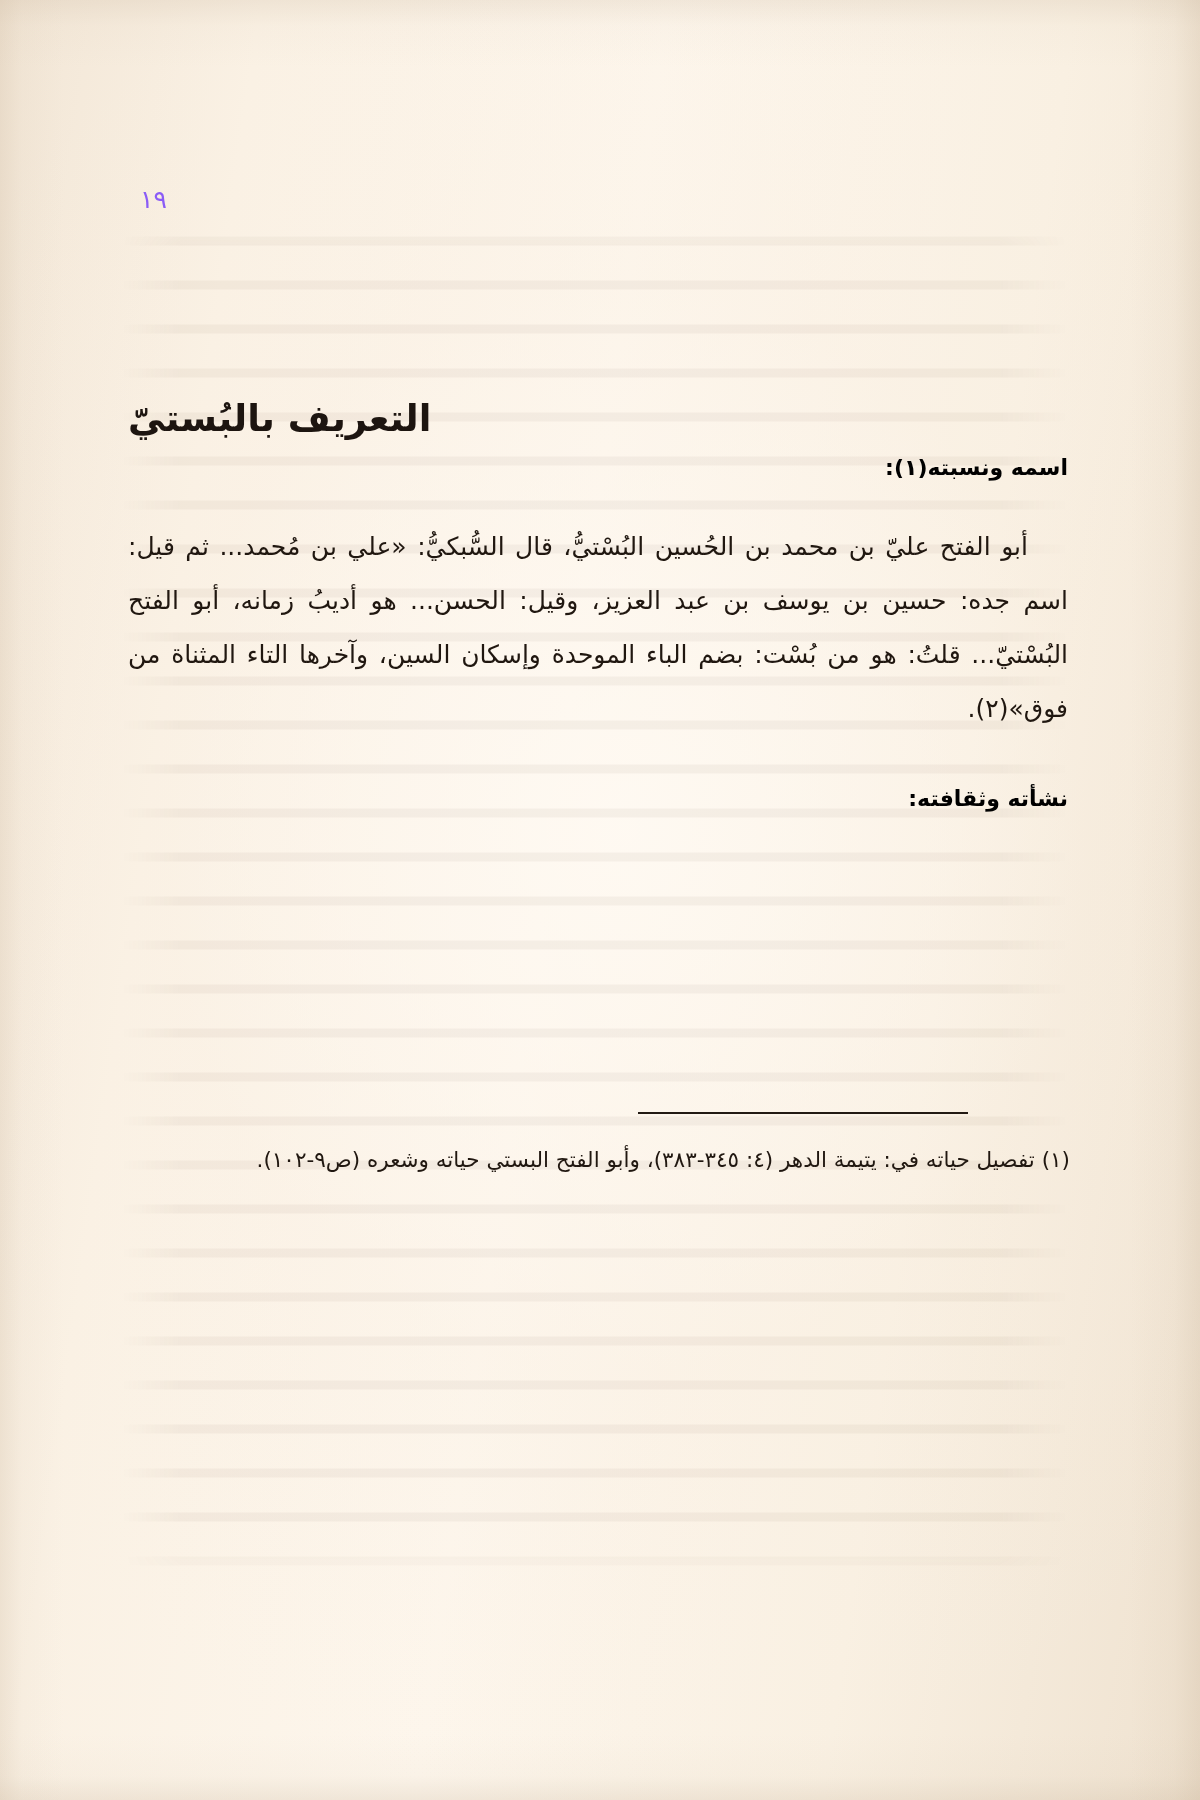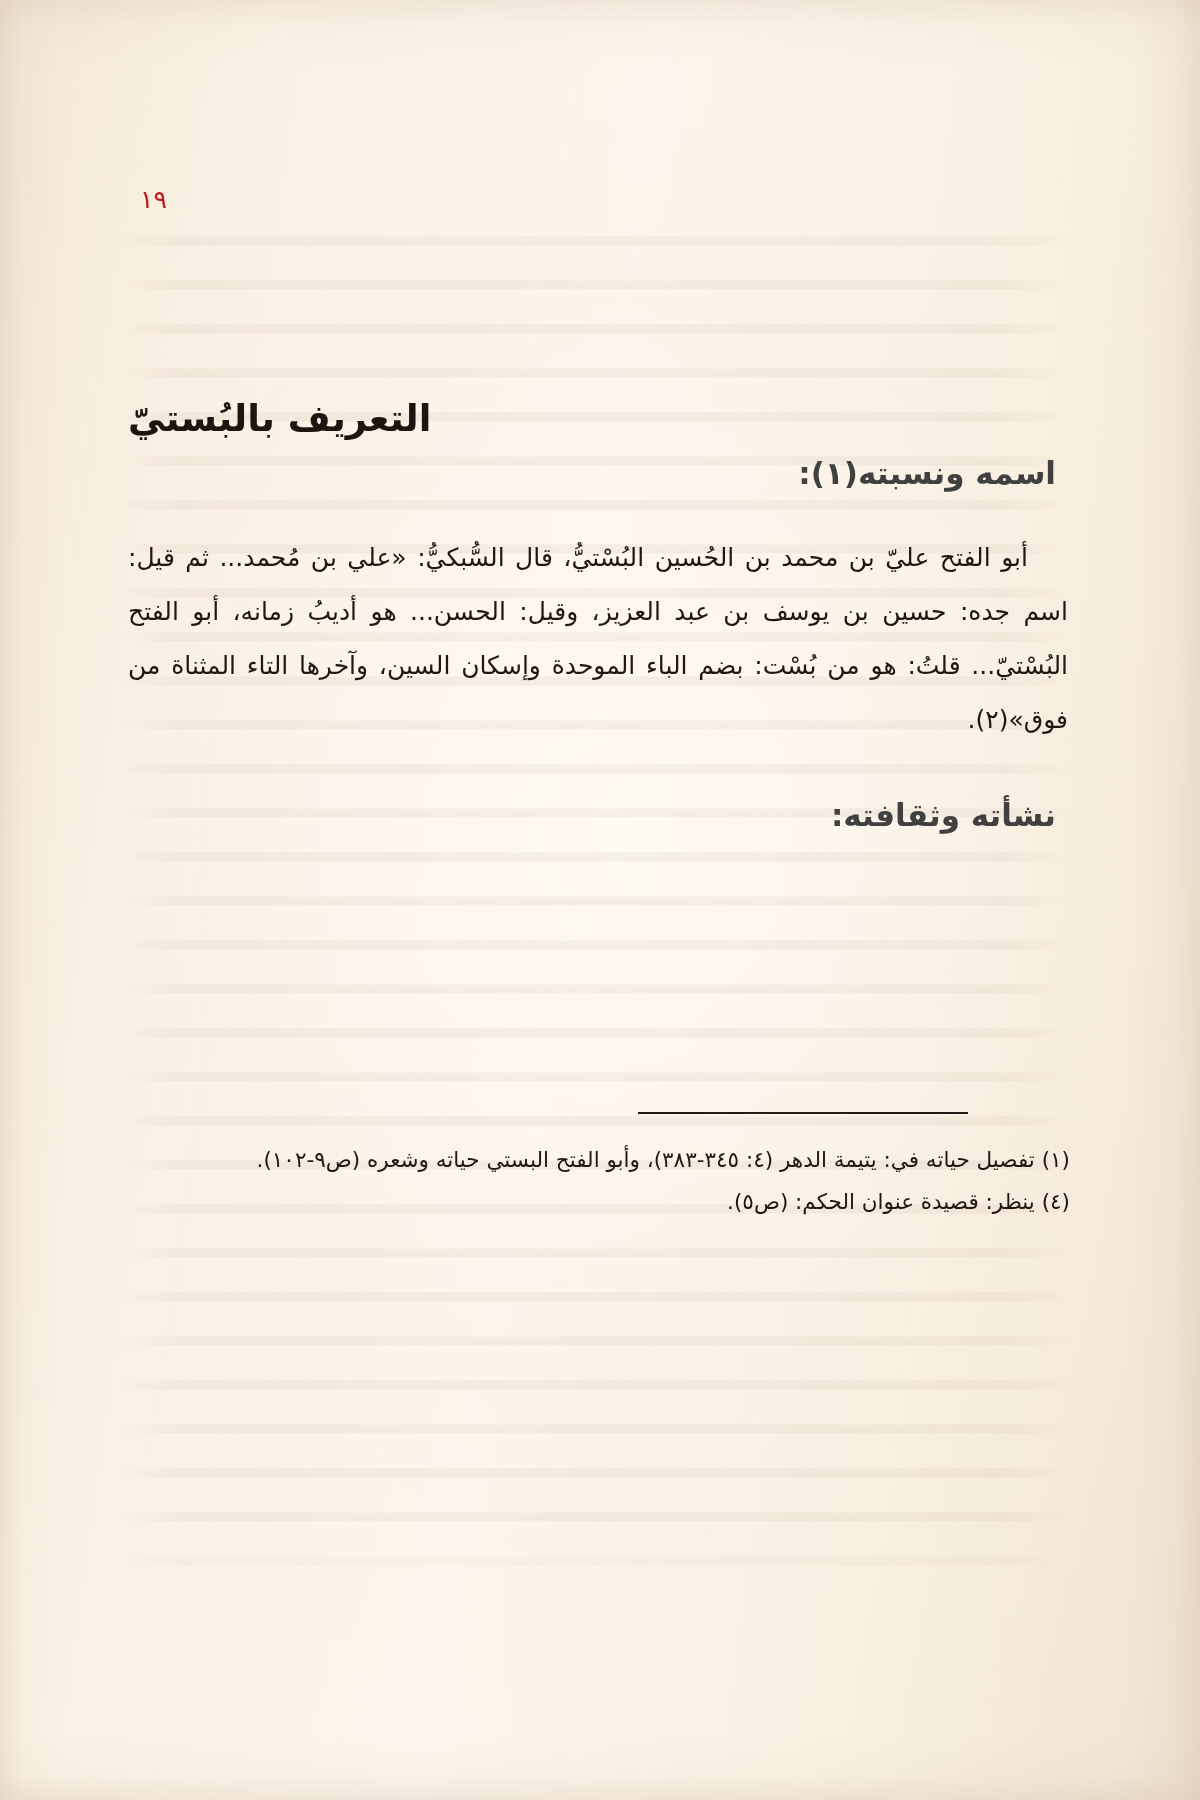--- a/index.html
+++ b/index.html
@@ -65,21 +65,21 @@
     top: 0;
     bottom: 0;
   }
 
   
   .folio {
     position: absolute;
     top: 185px;
     left: 12px;
     font-size: 25px;
-    color: #b91c1c;
+    color: #8b5cf6;
     letter-spacing: 1px;
     font-family: "DejaVu Sans", "Liberation Sans", sans-serif;
   }
 
   
   .chapter-title {
     position: absolute;
     top: 372px;
     right: 0;
     left: 0;
@@ -92,25 +92,25 @@
   }
 
   
   .body {
     position: absolute;
     top: 455px;
     right: 0;
     left: 0;
   }
   .section-heading {
-    font-size: 31px;
+    font-size: 22px;
     font-weight: 700;
-    color: #404040;
+    color: #000000;
     text-align: right;
-    margin: 0 12px 14px 0;
+    margin: 0 0 14px 0;
     padding-right: 4px;
   }
   .para {
     font-size: 25px;
     line-height: 54px;
     color: #201710;
     text-align: justify;
     text-align-last: right;
     margin: 0 4px 10px 0;
     text-justify: inter-word;
@@ -171,16 +171,15 @@
     <div class="gap-sm"></div>
 
 
 
   </div>
 
   <div class="fn-rule"></div>
 
   <div class="footnotes">
     <p class="fn-item">(١) تفصيل حياته في: يتيمة الدهر (٤: ٣٤٥-٣٨٣)، وأبو الفتح البستي حياته وشعره (ص٩-١٠٢).</p>
-    <p class="fn-item">(٤) ينظر: قصيدة عنوان الحكم: (ص٥).</p>
   </div>
 
 </div>
 
 </body></html>

